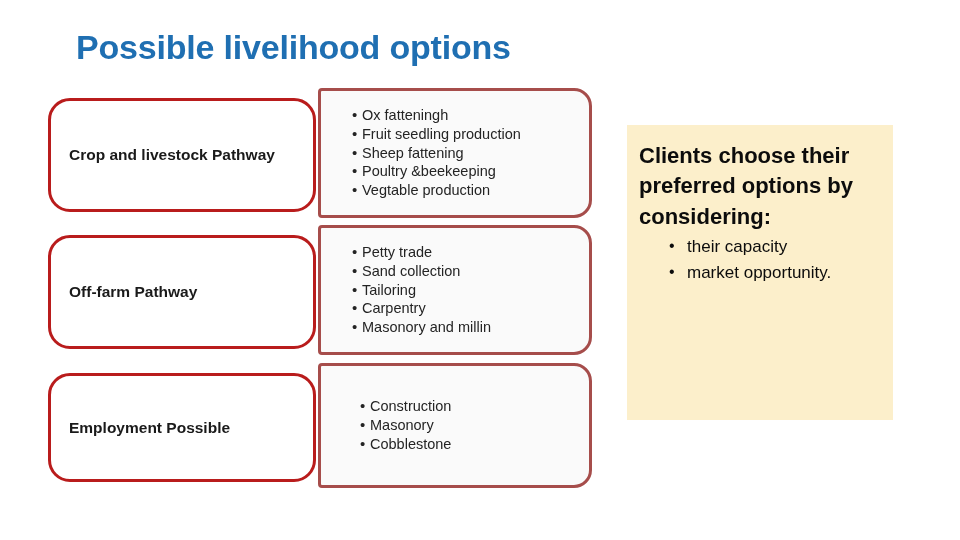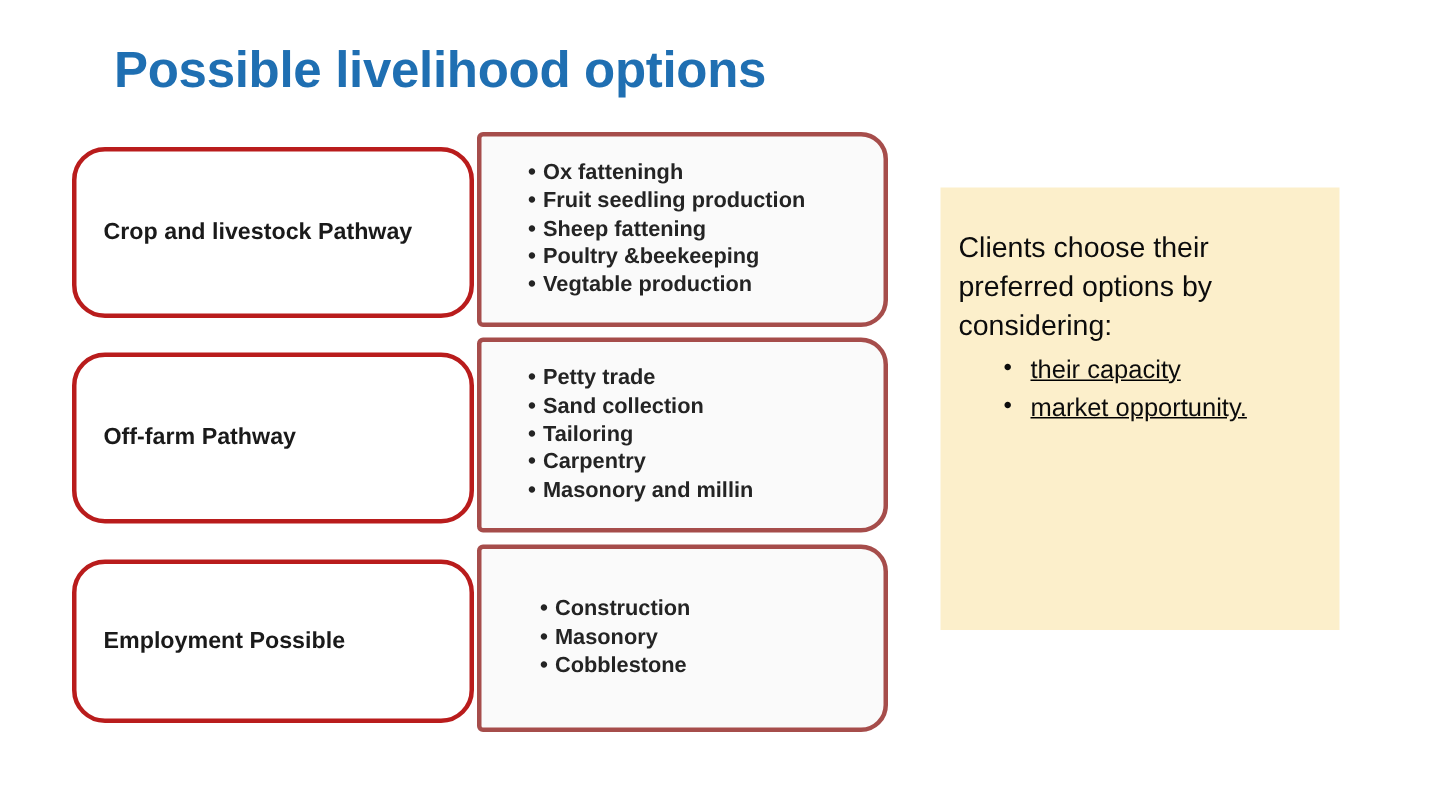--- a/index.html
+++ b/index.html
@@ -92,21 +92,20 @@
     padding: 0 8px 0 32px;
     list-style: none;
   }
   .options-box li {
     position: relative;
     font-size: 14.5px;
     line-height: 1.3;
     color: #242424;
     padding-left: 9px;
     margin: 0;
-    font-weight: bold;
   }
   .options-box li::before {
     content: "\2022";
     position: absolute;
     left: -1px;
     top: -1px;
     font-size: 15px;
     color: #242424;
   }
   .pathway-row.r2 .options-box ul { padding-left: 40px; }
@@ -116,30 +115,30 @@
     position: absolute;
     left: 627px;
     top: 125px;
     width: 266px;
     height: 295px;
     background: #FCEFCB;
     box-sizing: border-box;
     padding: 12px 14px 10px 12px;
   }
   #note-intro {
-    font-size: 19px;
+    font-size: 22px;
     line-height: 1.38;
     color: #0c0c0c;
-    margin: 16px 0 4px 0;
+    margin: 4px 0 4px 0;
+    font-weight: bold;
   }
   #note-list {
     margin: 0;
     padding: 0 0 0 30px;
     list-style: none;
-    text-decoration: underline;
   }
   #note-list li {
     position: relative;
     font-size: 17px;
     line-height: 1.33;
     color: #0c0c0c;
     padding-left: 18px;
     margin-bottom: 3px;
   }
   #note-list li::before {

